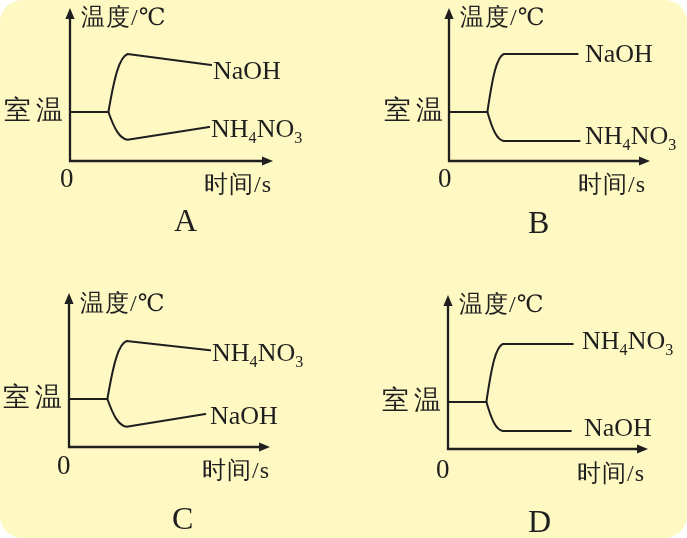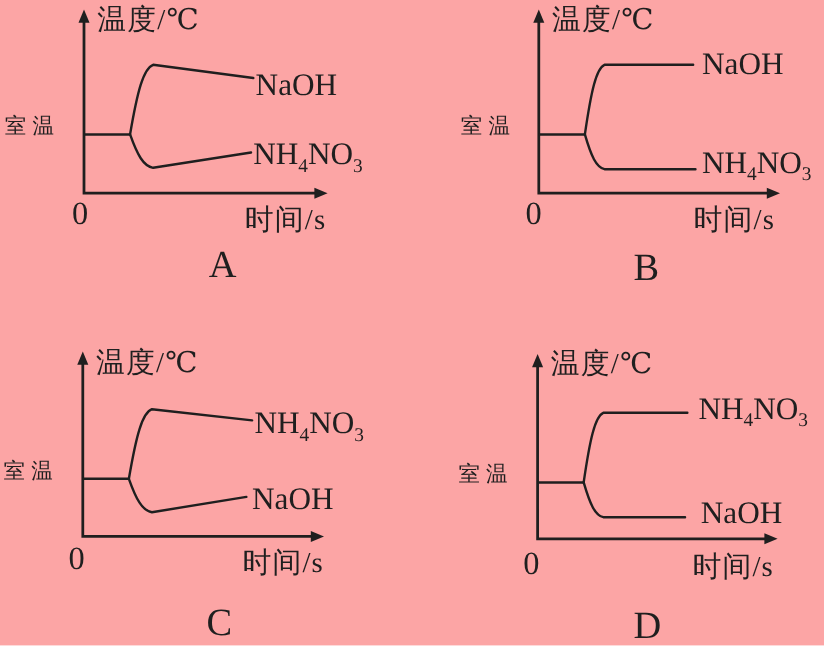--- a/index.html
+++ b/index.html
@@ -1,29 +1,30 @@
 <!DOCTYPE html>
 <html><head>
 <meta charset="utf-8">
 <style>
   html, body { margin: 0; padding: 0; background: #ffffff; }
   .fig {
     position: relative;
     width: 687px;
     height: 538px;
-    background: #fca5a5;
+    background: #fef9c3;
     overflow: hidden;
     font-family: "Liberation Serif", "DejaVu Serif", serif;
     color: #1f1f1f;
+    border-radius: 22px;
   }
   .fig svg { position: absolute; left: 0; top: 0; }
   .fig span { position: absolute; white-space: nowrap; line-height: 1.1; }
 
   .ylab, .xlab { font-size: 24px; letter-spacing: 1px; }
-  .room        { font-size: 18px; letter-spacing: 5px; text-align: center; }
+  .room        { font-size: 27px; letter-spacing: 5px; text-align: center; }
   .zero        { font-size: 27px; }
   .slab        { font-size: 26px; }
   .slab sub    { font-size: 0.62em; line-height: 0; }
   .letter      { font-size: 32px; }
 
   
   .p0 .ylab   { left: 81px;  top: 4px;   }
   .p0 .room   { left: 4px;   top: 96px;  }
   .p0 .zero   { left: 60px;  top: 164px; }
   .p0 .xlab   { left: 204px; top: 171px; }

